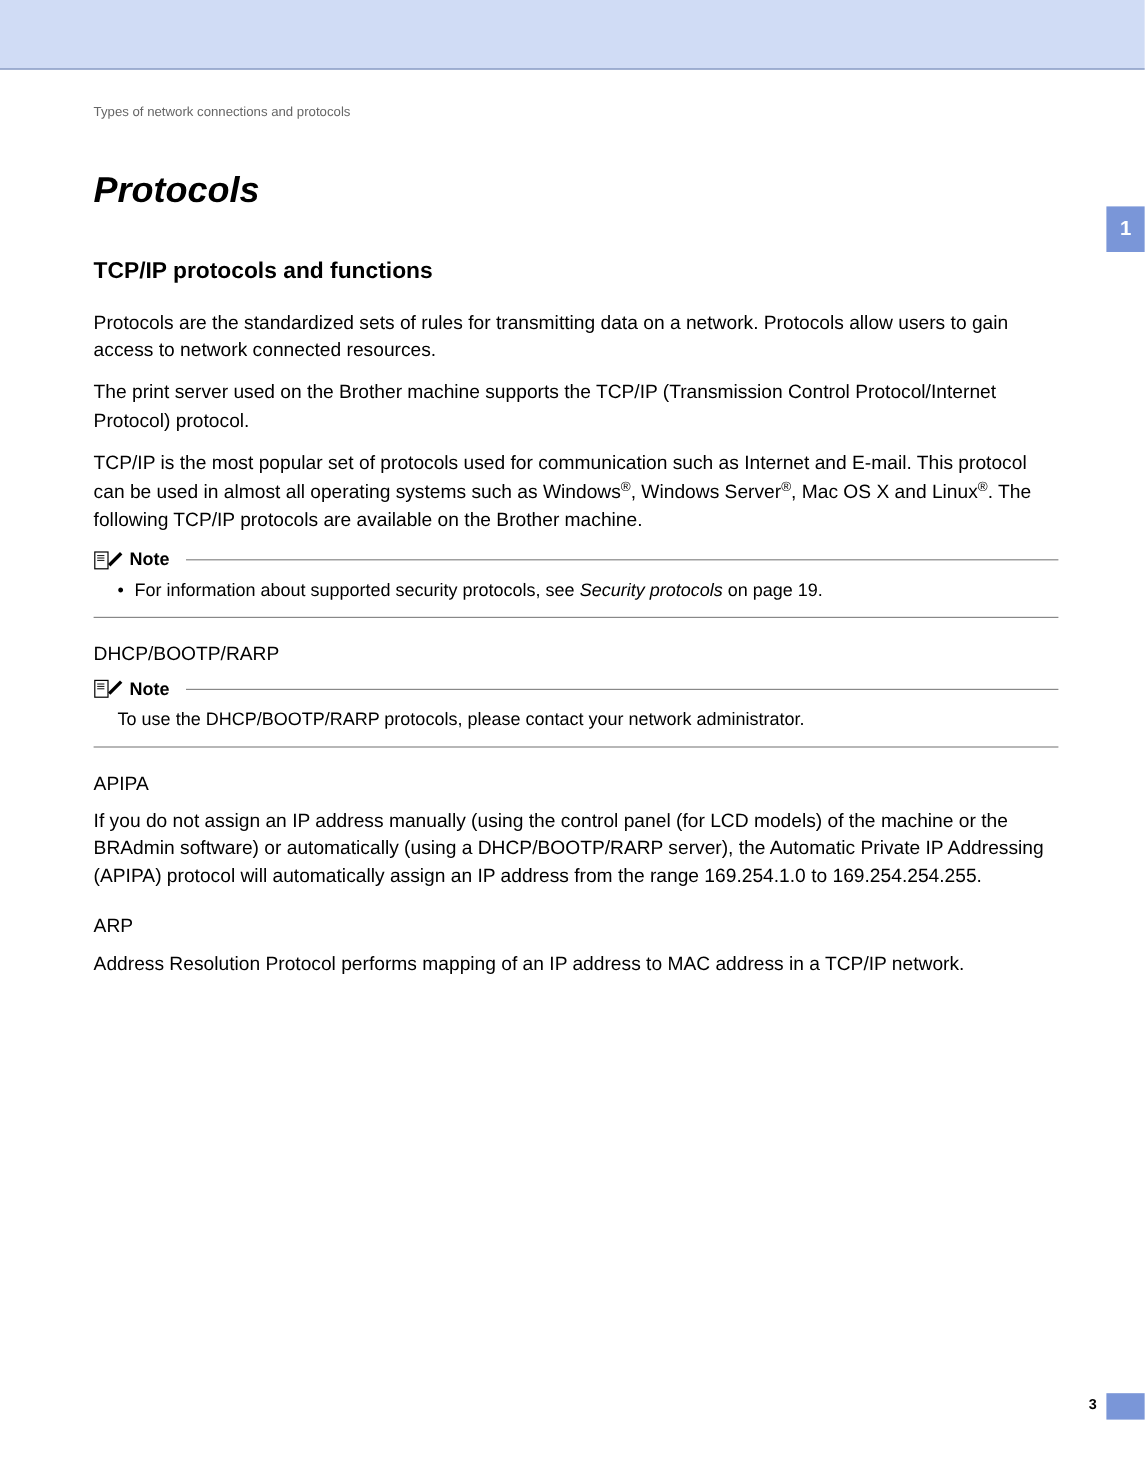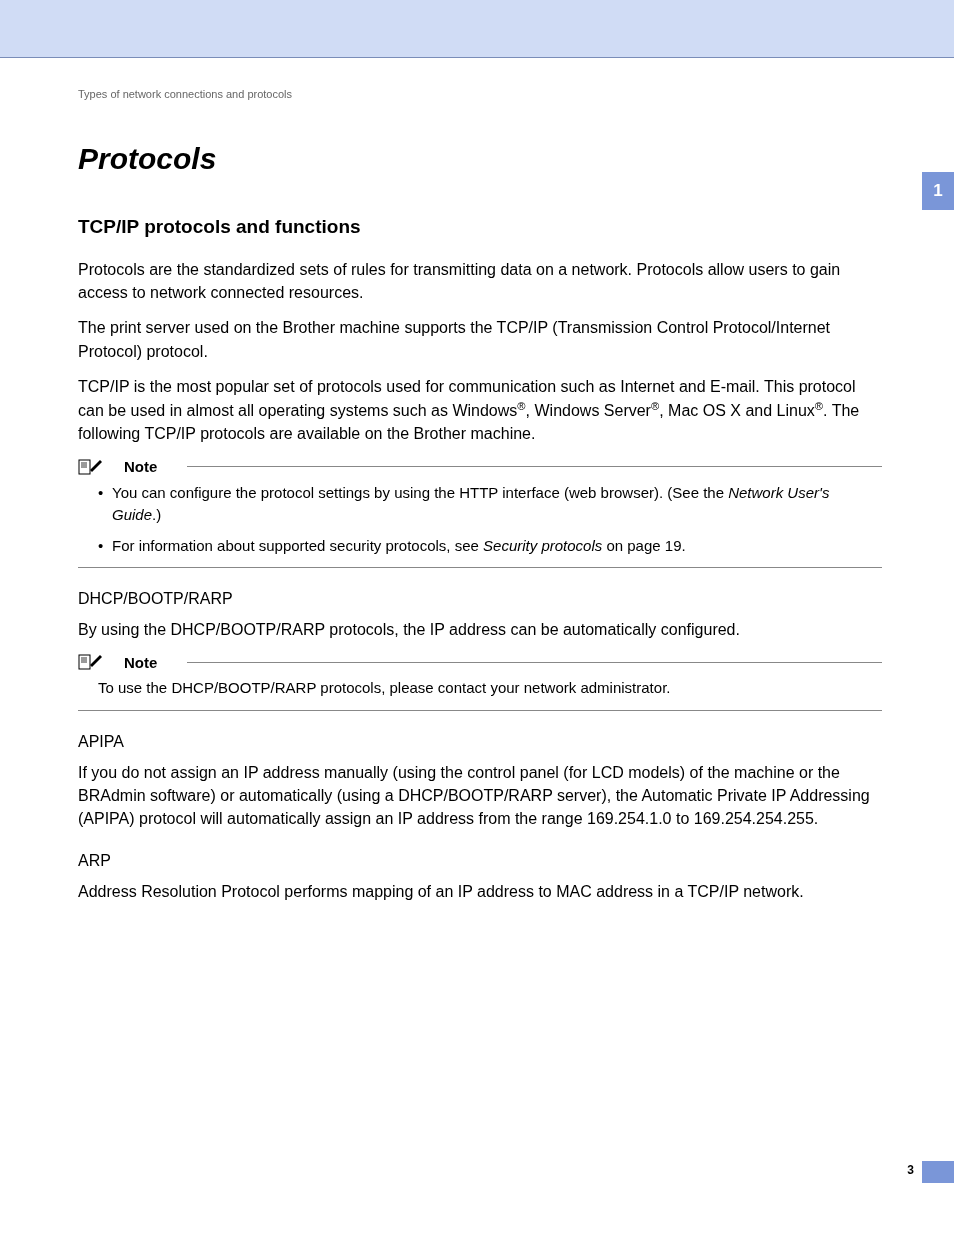--- a/index.html
+++ b/index.html
@@ -42,21 +42,21 @@
     margin-bottom: 12px;
   }
   .sup { font-size: 0.7em; vertical-align: super; }
   .note-block {
     margin-top: 6px;
     margin-bottom: 14px;
   }
   .note-header {
     display: flex;
     align-items: center;
-    gap: 20px;
+    gap: 4px;
     margin-bottom: 6px;
   }
   .note-icon {
     width: 26px;
     height: 18px;
     display: inline-block;
   }
   .note-label {
     font-weight: bold;
     font-size: 15px;
@@ -153,31 +153,27 @@
           <line x1="3" y1="7" x2="9" y2="7" stroke="#000" stroke-width="0.8"></line>
           <line x1="3" y1="9" x2="9" y2="9" stroke="#000" stroke-width="0.8"></line>
           <path d="M14 14 L24 4 L22 2 L12 12 Z" fill="#000"></path>
         </svg>
       </span>
       <span class="note-label">Note</span>
       <span class="note-rule"></span>
     </div>
     <div class="note-body">
       <div class="bullet">
-        <span>You can configure the protocol settings by using the HTTP interface (web browser). (See the </span><span class="italic">Network User's Guide</span><span>.)</span>
-      </div>
-      <div class="bullet">
         <span>For information about supported security protocols, see </span><span class="italic">Security protocols</span><span> on page 19.</span>
       </div>
     </div>
     <div class="note-bottom-rule"></div>
   </div>
 
   <div class="h3">DHCP/BOOTP/RARP</div>
-  <div class="p">By using the DHCP/BOOTP/RARP protocols, the IP address can be automatically configured.</div>
 
   <div class="note-block">
     <div class="note-header">
       <span class="note-icon">
         <svg viewBox="0 0 26 18" width="26" height="18">
           <rect x="1" y="2" width="11" height="14" fill="none" stroke="#000" stroke-width="1"></rect>
           <line x1="3" y1="5" x2="9" y2="5" stroke="#000" stroke-width="0.8"></line>
           <line x1="3" y1="7" x2="9" y2="7" stroke="#000" stroke-width="0.8"></line>
           <line x1="3" y1="9" x2="9" y2="9" stroke="#000" stroke-width="0.8"></line>
           <path d="M14 14 L24 4 L22 2 L12 12 Z" fill="#000"></path>

